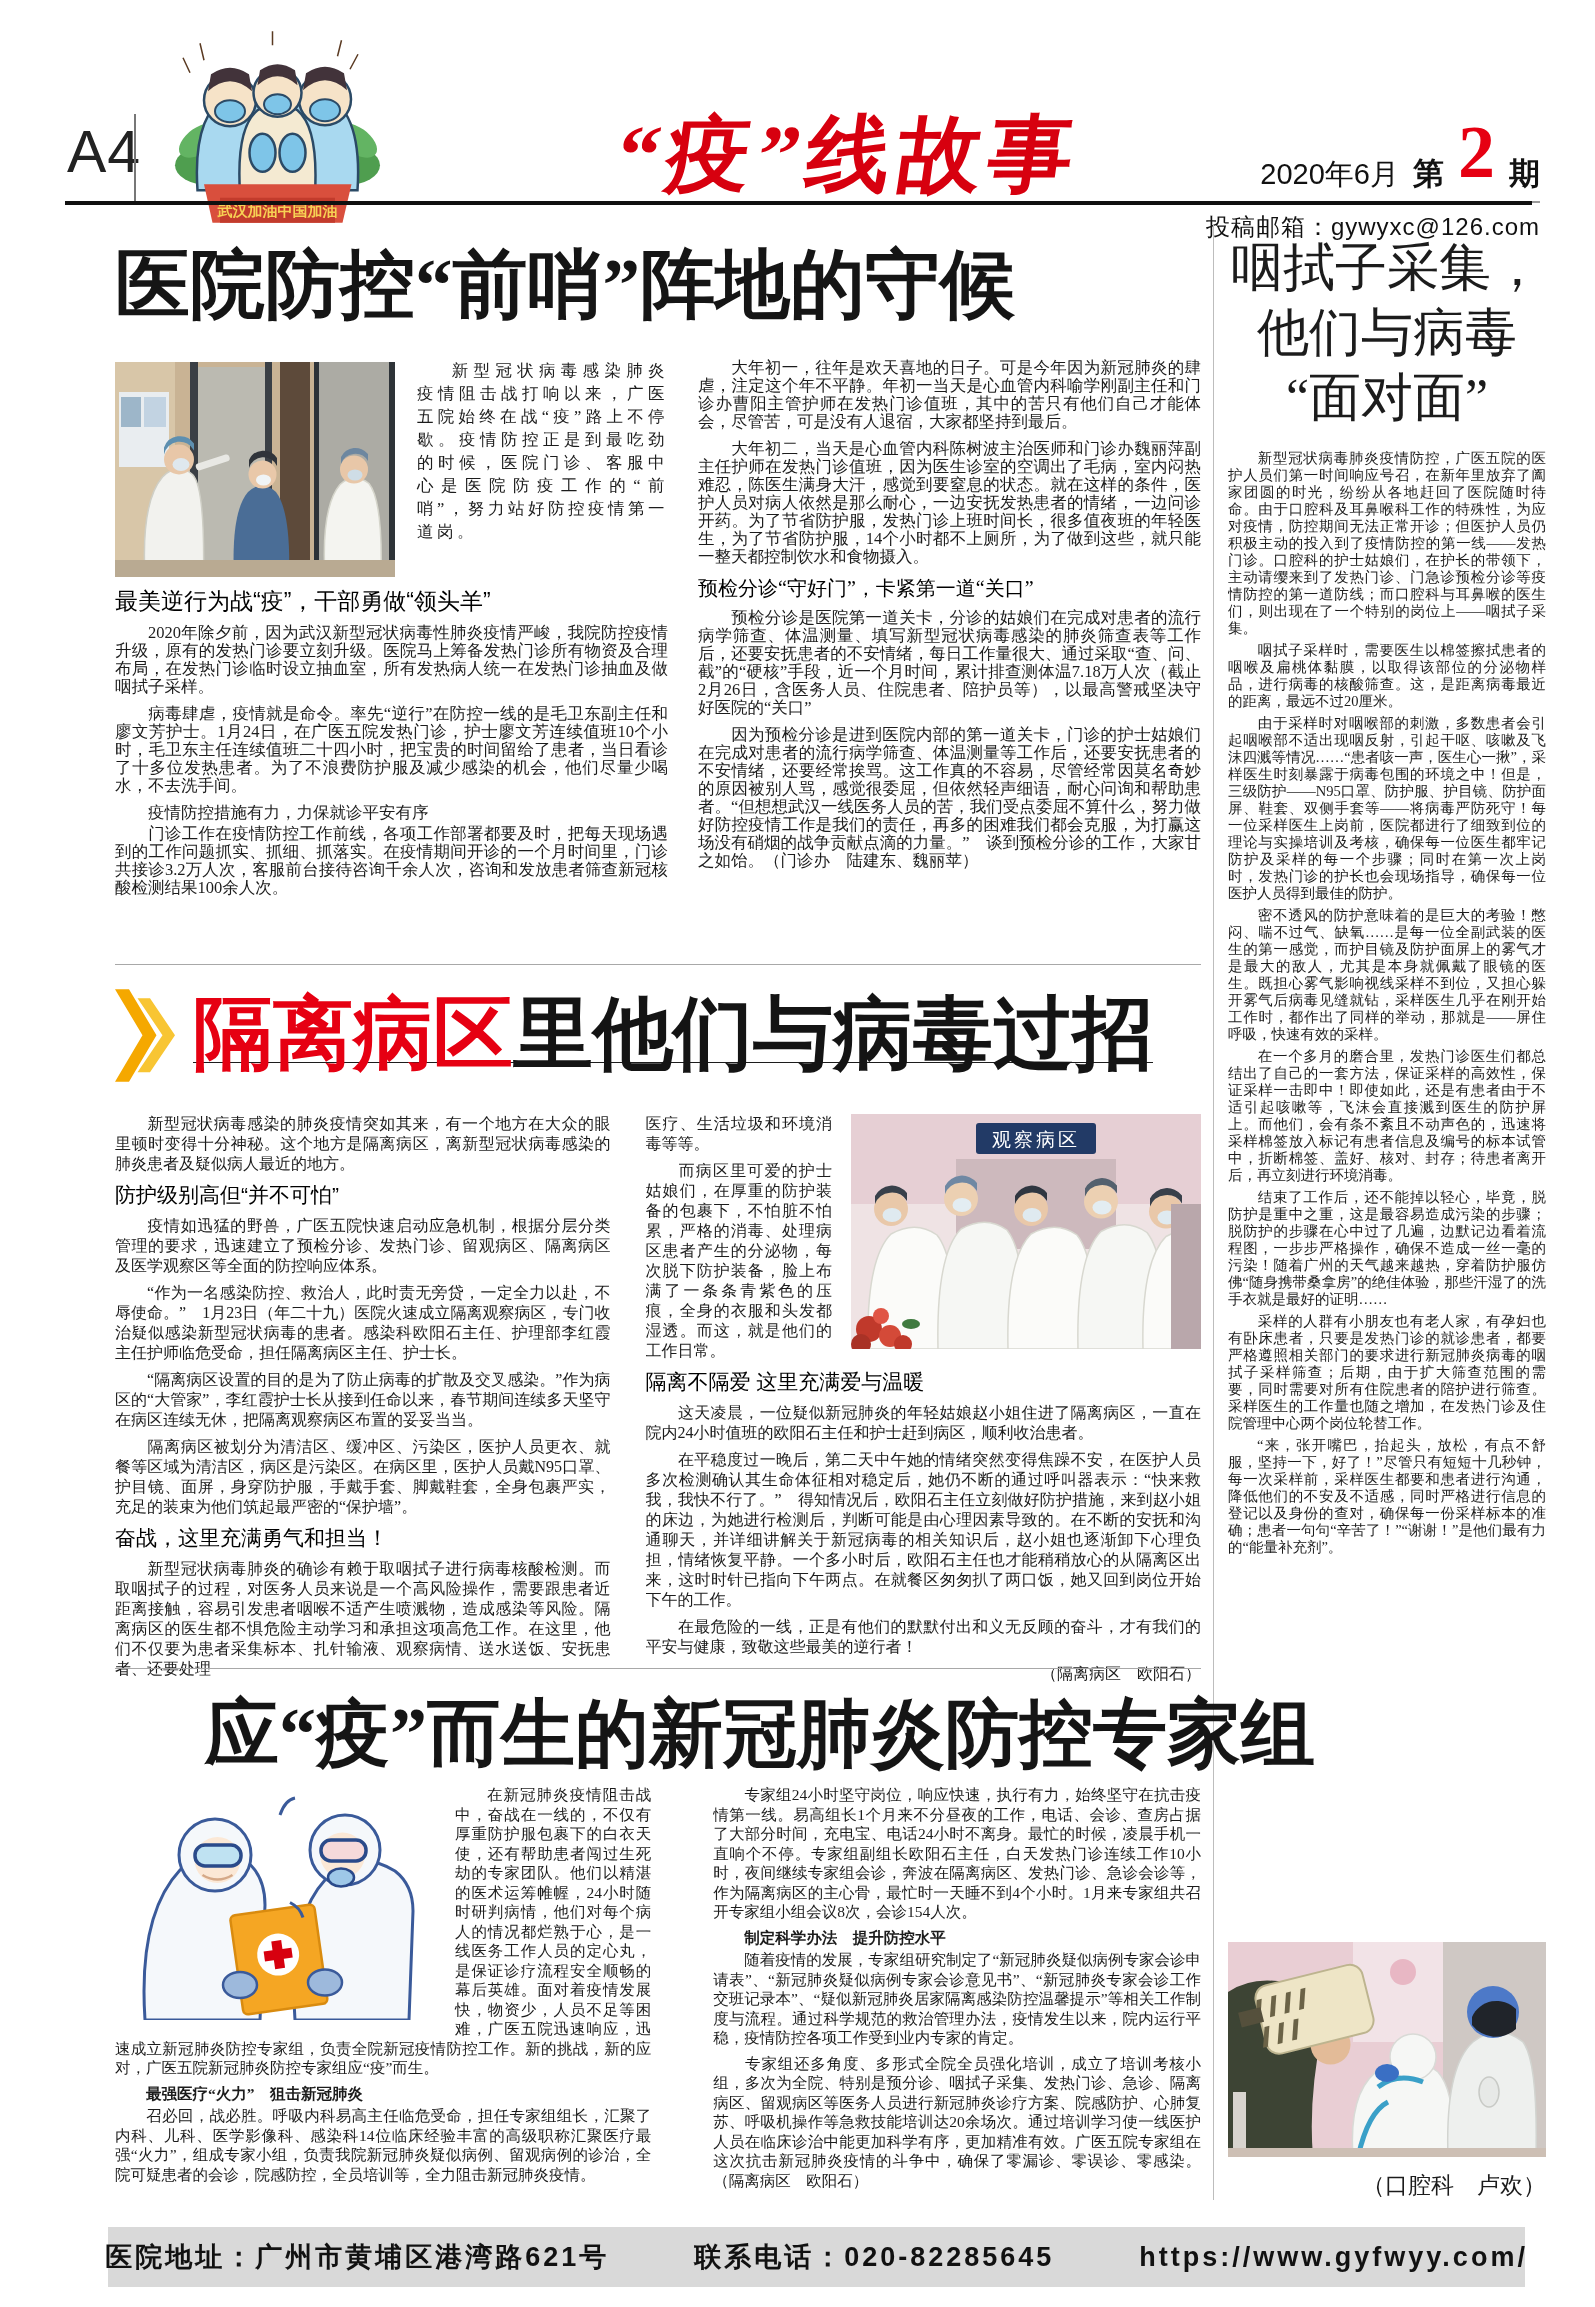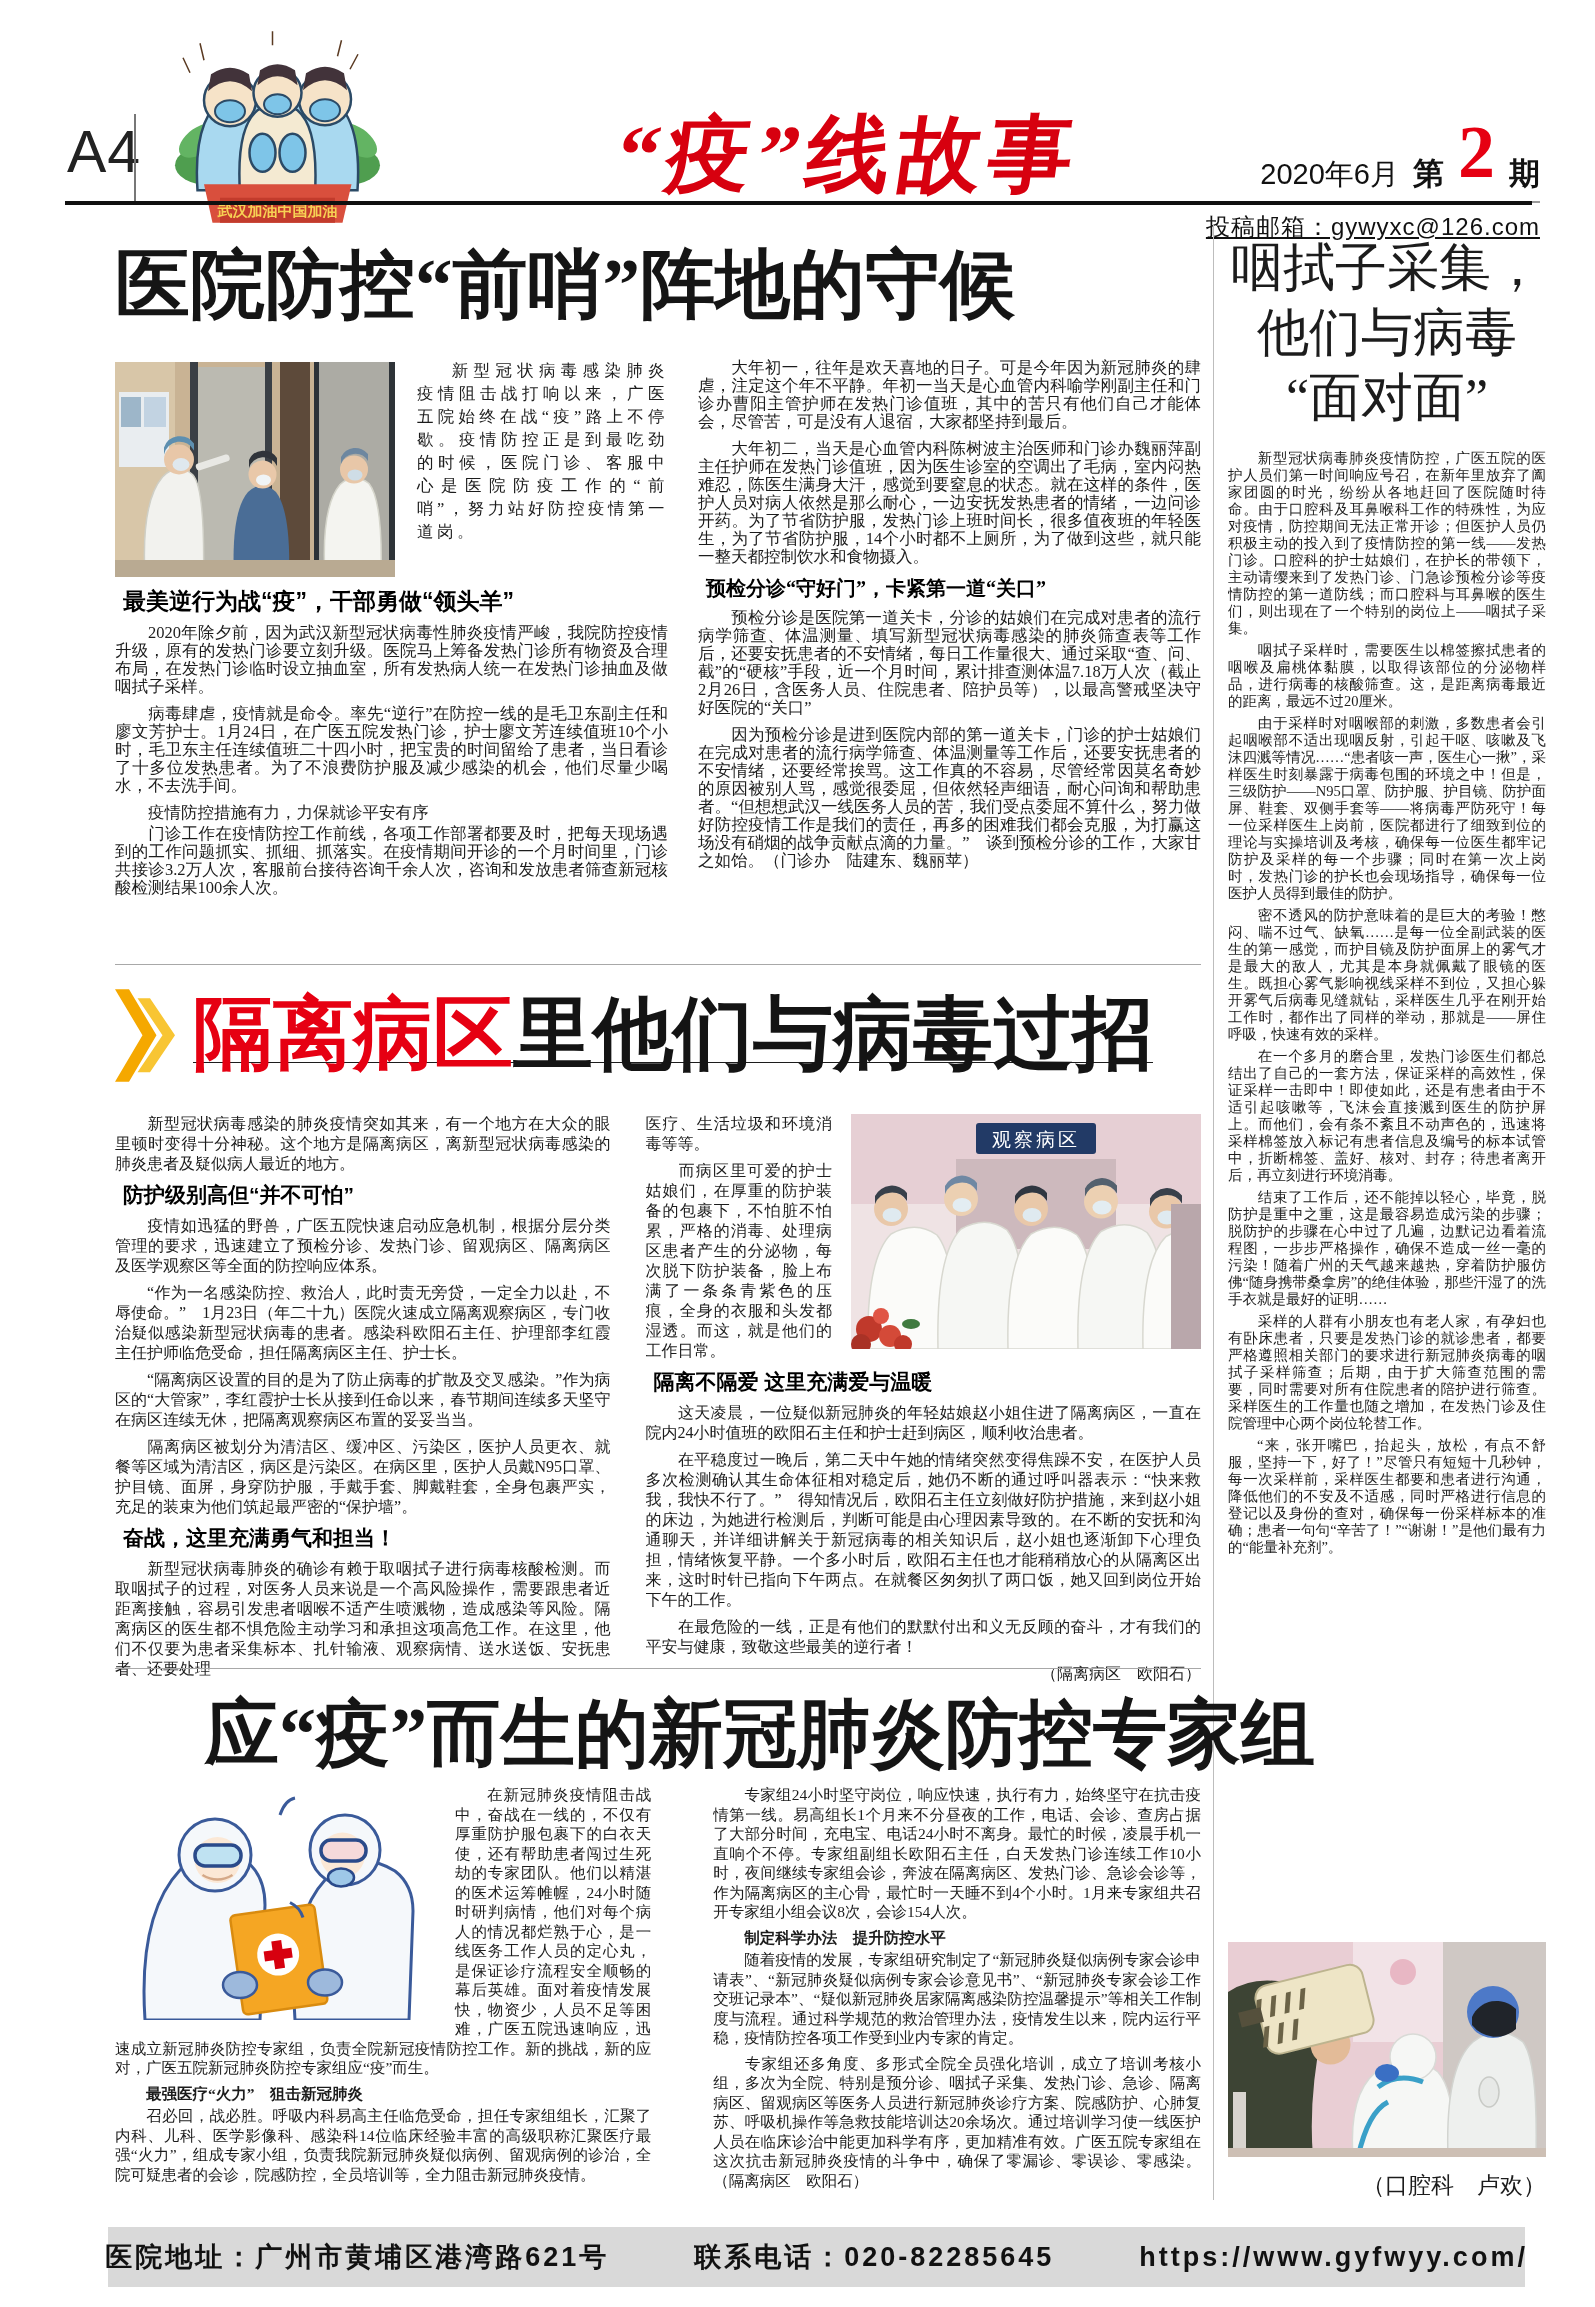--- a/index.html
+++ b/index.html
@@ -8,30 +8,30 @@
   .abs{position:absolute;}
   
   .a4{font-family:"Liberation Sans","DejaVu Sans",sans-serif;font-size:59px;color:#222;letter-spacing:1px;}
   .a4rule{width:1.5px;height:88px;background:#777;}
   .masthead{font-size:84px;font-weight:bold;color:#d7000f;transform:skewX(-8deg);letter-spacing:7px;white-space:nowrap;}
   .issue-line{display:flex;align-items:flex-end;gap:14px;font-family:"Liberation Sans","DejaVu Sans",sans-serif;}
   .issue-date{font-size:29px;color:#111;}
   .issue-fix{font-size:31px;color:#111;font-weight:bold;}
   .issue-num{font-size:74px;color:#e60012;font-weight:bold;font-family:"Liberation Serif","DejaVu Serif",serif;}
   .issue-rule{height:1.5px;background:#9a9a9a;margin:6px 0 8px 0;}
-  .email{font-size:24px;font-family:"Liberation Sans","DejaVu Sans",sans-serif;color:#111;letter-spacing:1px;text-decoration:underline;}
+  .email{font-size:24px;font-family:"Liberation Sans","DejaVu Sans",sans-serif;color:#111;letter-spacing:1px;}
   .head-rule{height:3.5px;background:#101010;}
   .vrule{width:1px;background:#bdbdbd;}
   .hdiv{height:1px;background:#a8a8a8;}
   
   .art-title{font-weight:bold;color:#151515;white-space:nowrap;}
   .cols{display:flex;}
   .jp{ text-align:justify;text-justify:inter-ideograph;margin:0 0 9px 0;}
   .jp .ind{display:inline-block;width:2em;}
-  .subhead{font-family:"Liberation Sans","DejaVu Sans",sans-serif;font-weight:bold;color:#000;margin:7px 0 7px 8px;}
+  .subhead{font-family:"Liberation Sans","DejaVu Sans",sans-serif;font-weight:normal;color:#000;margin:7px 0 7px 0;}
   .byline{white-space:nowrap;}
   .byline-right{text-align:right;margin-top:5px;}
   
   #a1 .art-title{font-size:75px;text-align:center;padding-right:215px;}
   #a1 .col1{width:553px;height:698px;overflow:hidden;}
   #a1 .col2{width:503px;height:698px;overflow:hidden;margin-left:30px;}
   #a1 .jp{font-size:16.5px;line-height:18px;}
   #a1 .lead{font-size:16.5px;line-height:23px;letter-spacing:3.5px;}
   #a1 .subhead{font-size:23px;}
   .photo1{float:left;width:280px;height:215px;margin:3px 22px 9px 0;}

